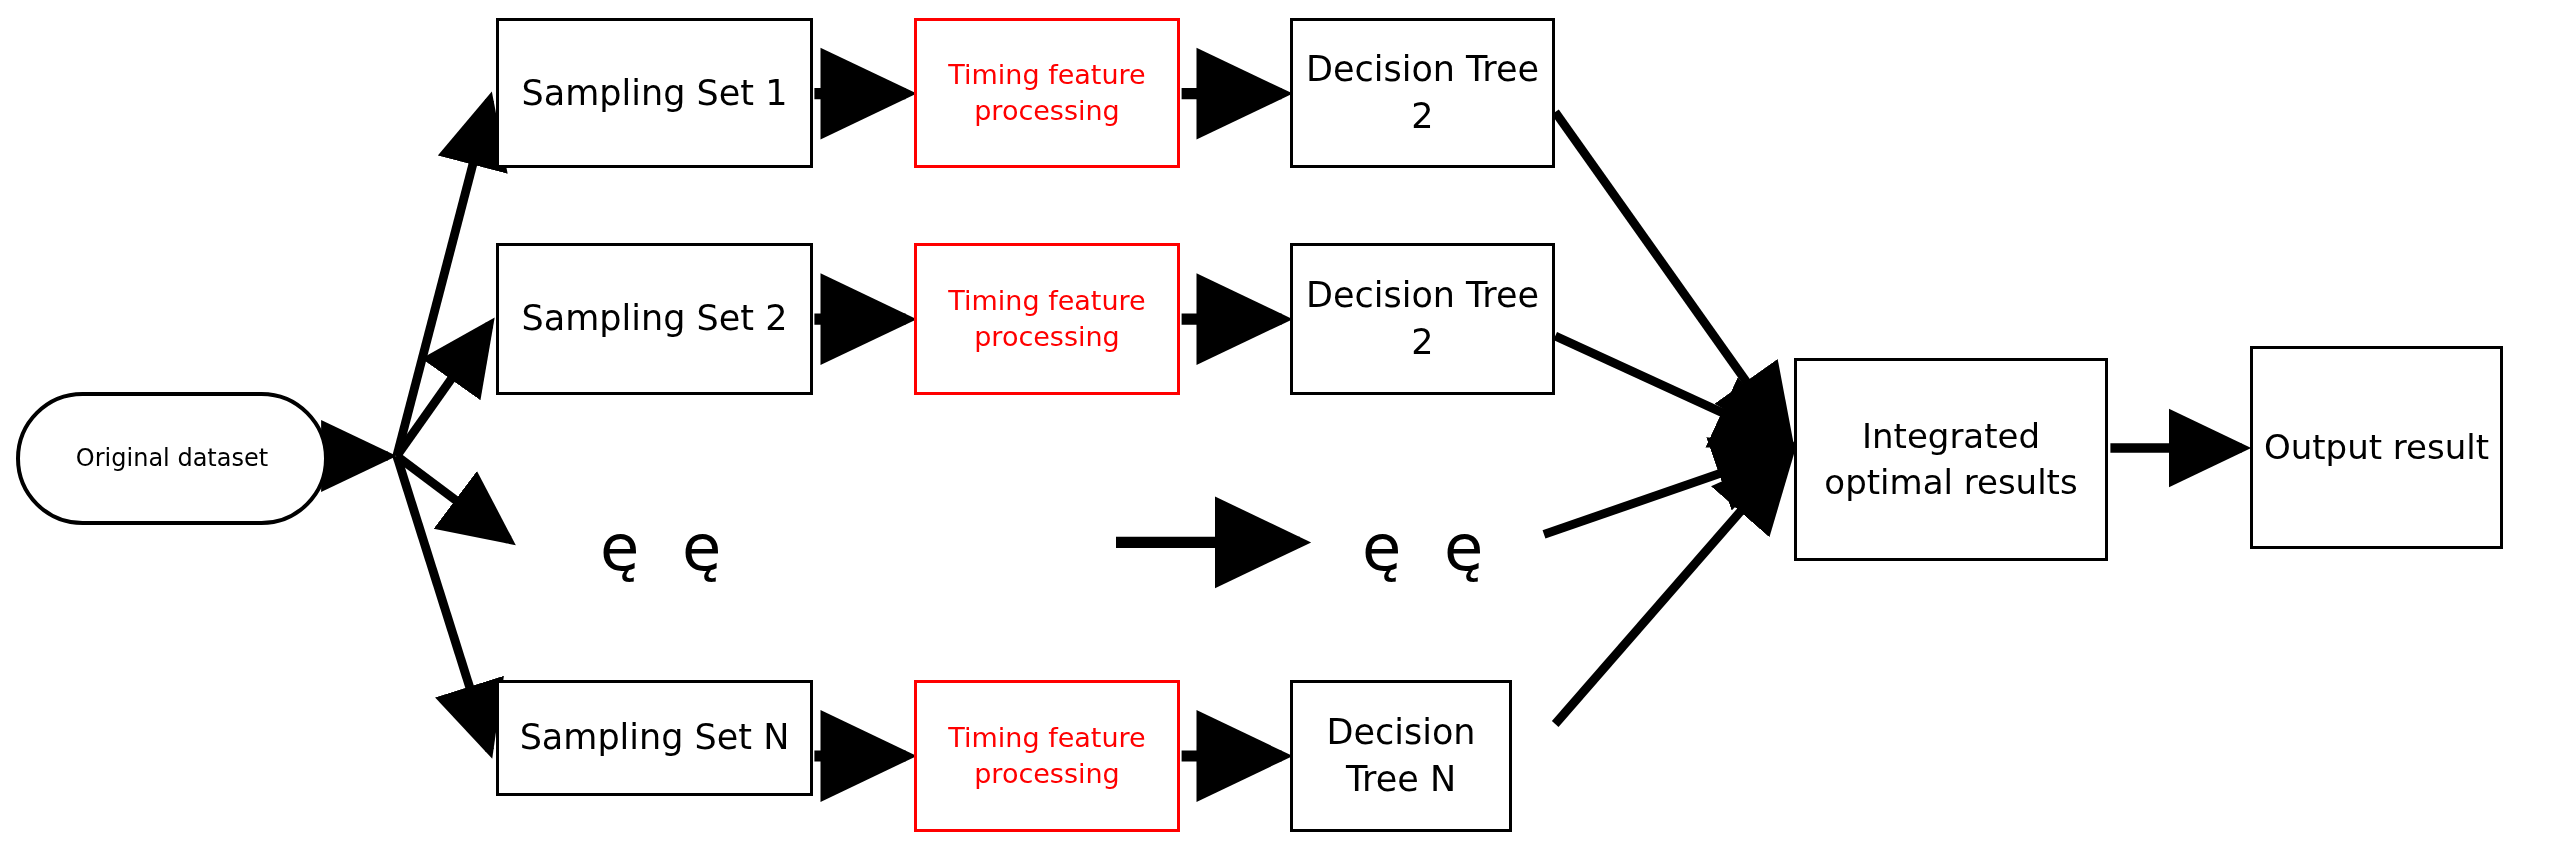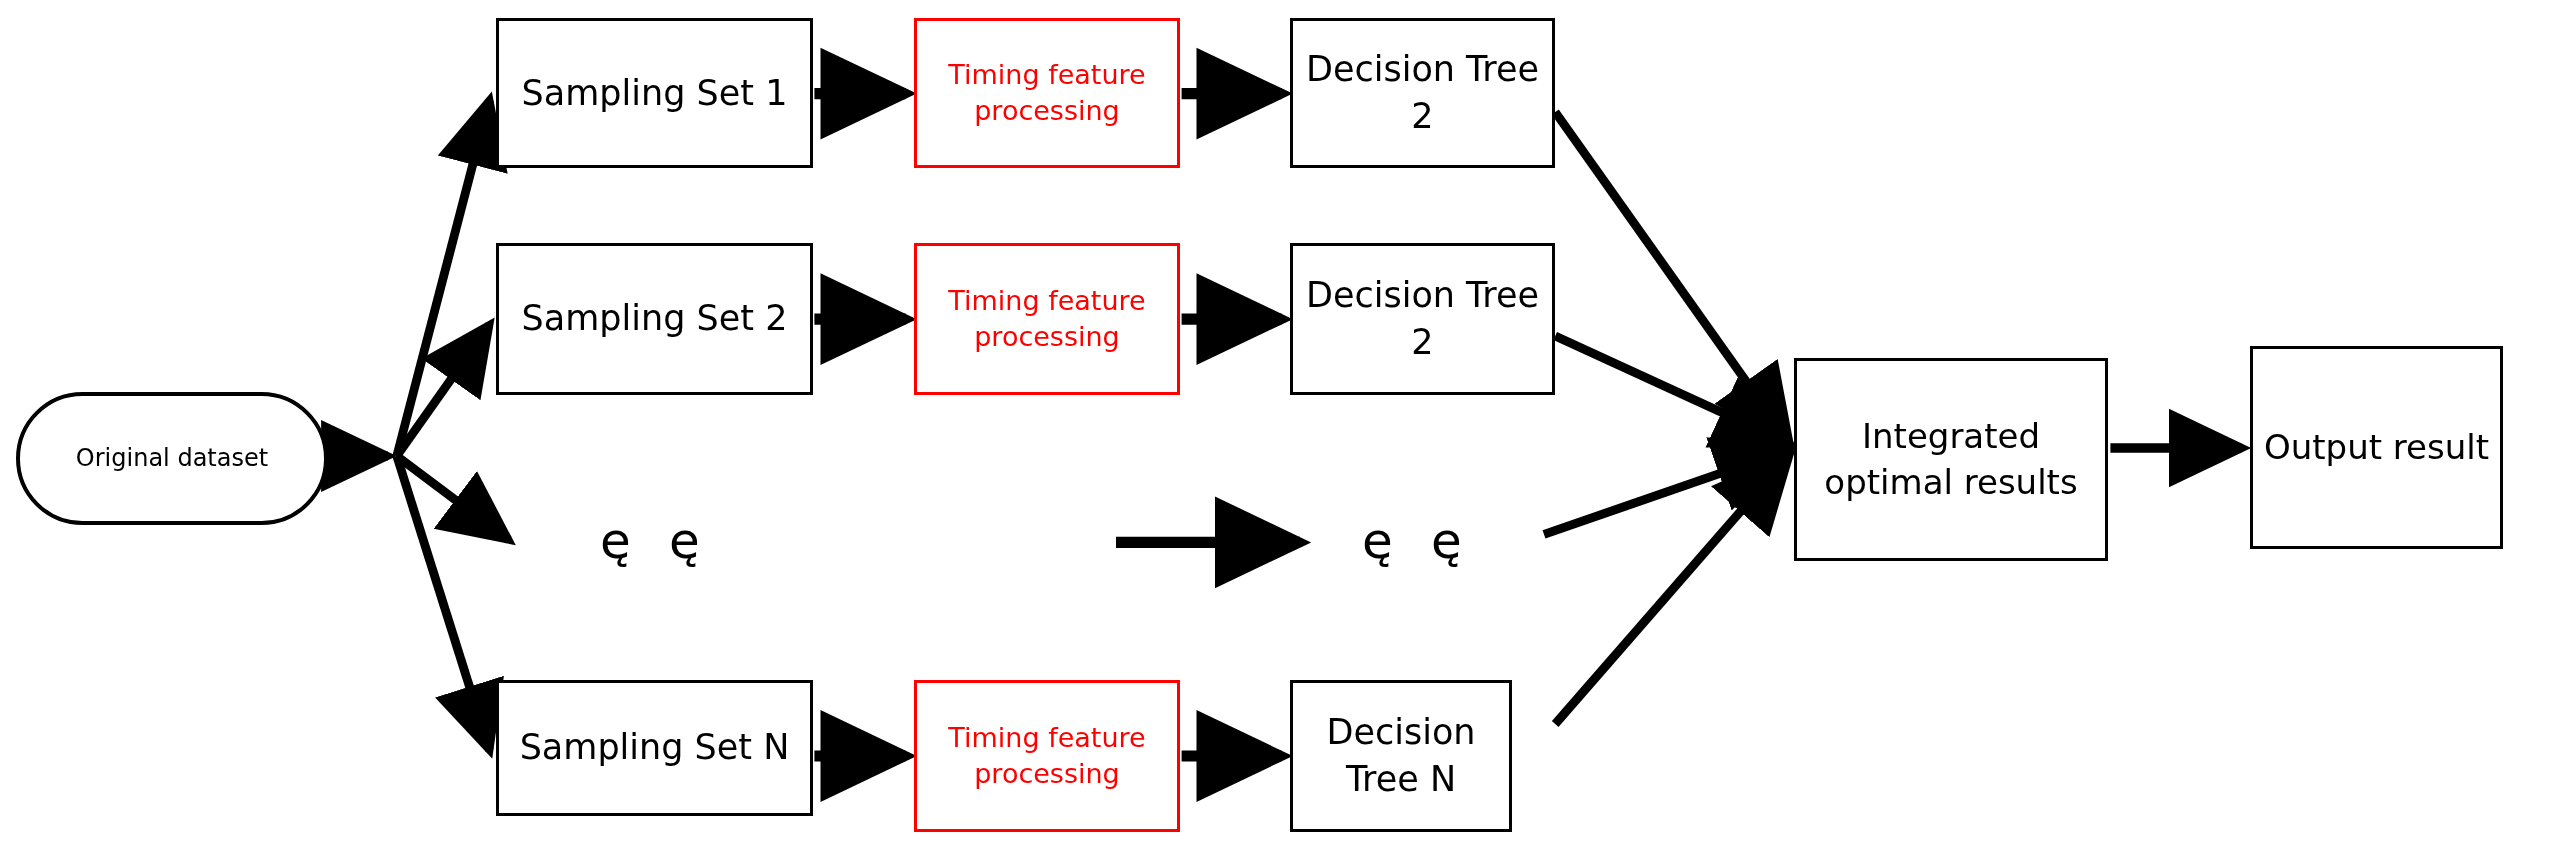--- a/index.html
+++ b/index.html
@@ -52,21 +52,21 @@
     border-radius: 72px;
     color: #000000;
     font-size: 24px;
   }
   .node.big {
     font-size: 34px;
   }
   .ellipsis-mark {
     position: absolute;
     color: #000000;
-    font-size: 50px;
+    font-size: 64px;
     letter-spacing: 11.2px;
     line-height: 1;
     z-index: 6;
     white-space: pre;
     font-family: "DejaVu Sans", "Liberation Sans", sans-serif;
   }
 </style>
 </head>
 <body>
 
@@ -150,21 +150,21 @@
   <div class="node rect" style="left:1290px; top:18.4px; width:265px; height:150px;">Decision Tree 2</div>
 
   <div class="node rect" style="left:496px; top:243px; width:317px; height:152px;">Sampling Set 2</div>
   <div class="node rect-red" style="left:914px; top:243px; width:266px; height:152px;">Timing feature
 processing</div>
   <div class="node rect" style="left:1290px; top:243px; width:265px; height:152px;">Decision Tree 2</div>
 
   <div class="ellipsis-mark" style="left:600px; top:516px;">ę ę</div>
   <div class="ellipsis-mark" style="left:1362px; top:516px;">ę ę</div>
 
-  <div class="node rect" style="left:496px; top:680px; width:317px; height:136px;">Sampling Set N</div>
+  <div class="node rect" style="left:496px; top:680px; width:317px; height:116px;">Sampling Set N</div>
   <div class="node rect-red" style="left:914px; top:680px; width:266px; height:152px;">Timing feature
 processing</div>
   <div class="node rect" style="left:1290px; top:680px; width:222px; height:152px;">Decision Tree N</div>
 
   <div class="node rect big" style="left:1794px; top:358px; width:314px; height:203px;">Integrated
 optimal results</div>
   <div class="node rect big" style="left:2250px; top:346px; width:253px; height:203px;">Output result</div>
 
 </div>
 

